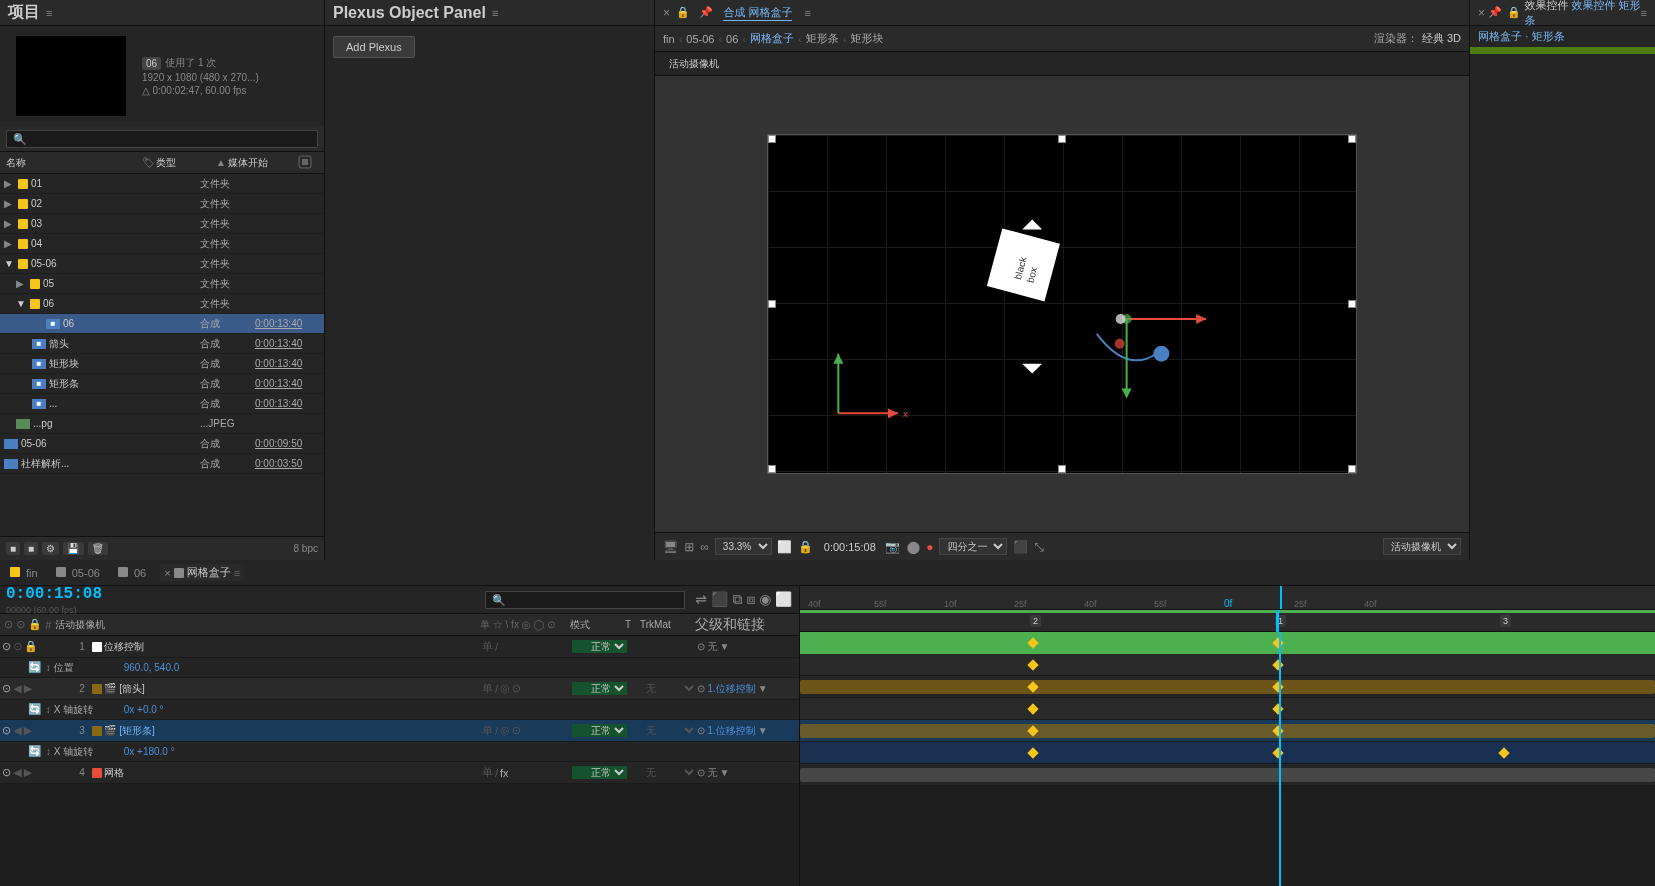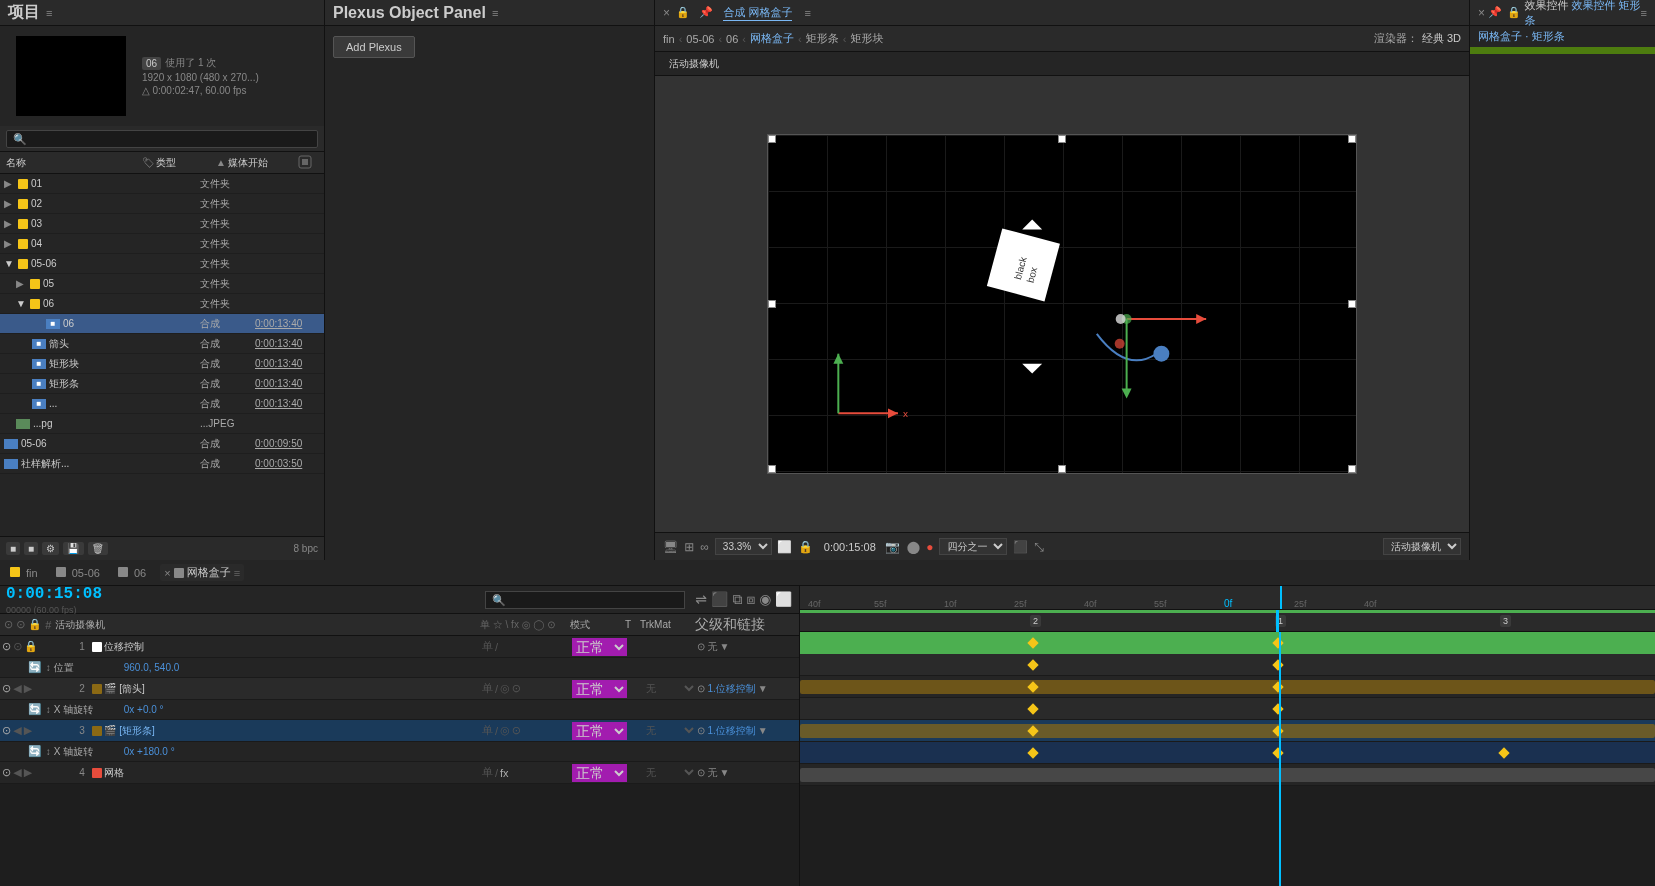--- a/index.html
+++ b/index.html
@@ -502,21 +502,21 @@
     .layer-vis-icons { display: flex; gap: 2px; align-items: center; width: 70px; }
     .lvi { color: #555; font-size: 11px; cursor: pointer; }
     .lvi.active { color: #aaa; }
 
     .layer-num { width: 20px; font-size: 10px; color: #888; text-align: center; }
     .layer-color { width: 10px; height: 10px; border-radius: 1px; margin-right: 2px; }
     .layer-name { flex: 1; font-size: 10px; color: #ccc; overflow: hidden; text-overflow: ellipsis; white-space: nowrap; }
     .layer-switches { display: flex; gap: 2px; width: 90px; align-items: center; }
     .ls { color: #555; font-size: 11px; cursor: pointer; }
     .layer-mode { width: 55px; }
-    .layer-mode select { background: #a21caf; border: none; color: #ccc; font-size: 14px; width: 100%; }
+    .layer-mode select { background: #14532d; border: none; color: #ccc; font-size: 10px; width: 100%; text-align: right; }
     .layer-t { width: 15px; font-size: 10px; color: #555; }
     .layer-trkmat { width: 55px; }
     .layer-trkmat select { background: transparent; border: none; color: #555; font-size: 10px; width: 100%; }
     .layer-parent { width: 100px; font-size: 10px; color: #888; display: flex; align-items: center; gap: 2px; }
 
     .prop-row {
       display: flex;
       align-items: center;
       height: 20px;
       border-bottom: 1px solid #1a1a1a;

